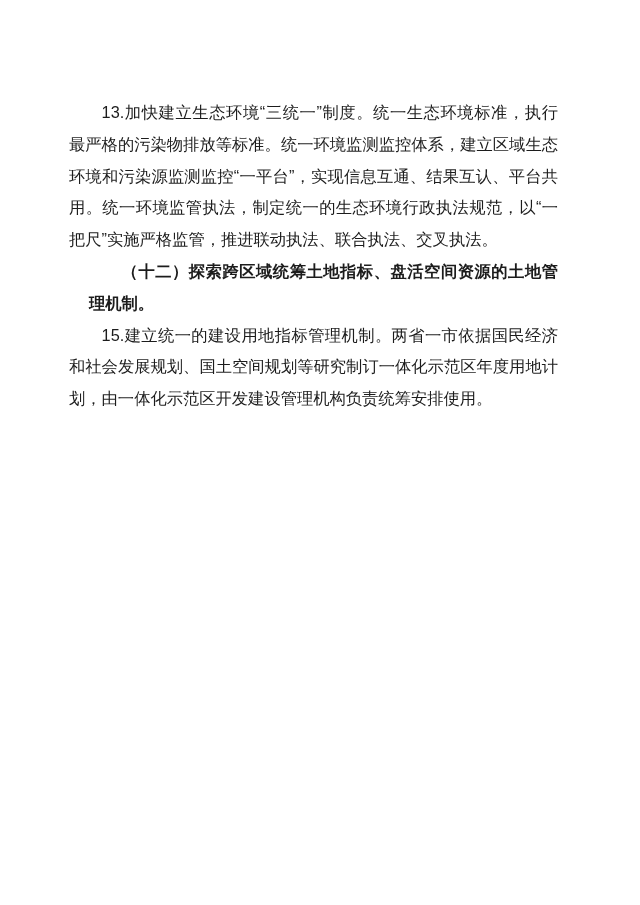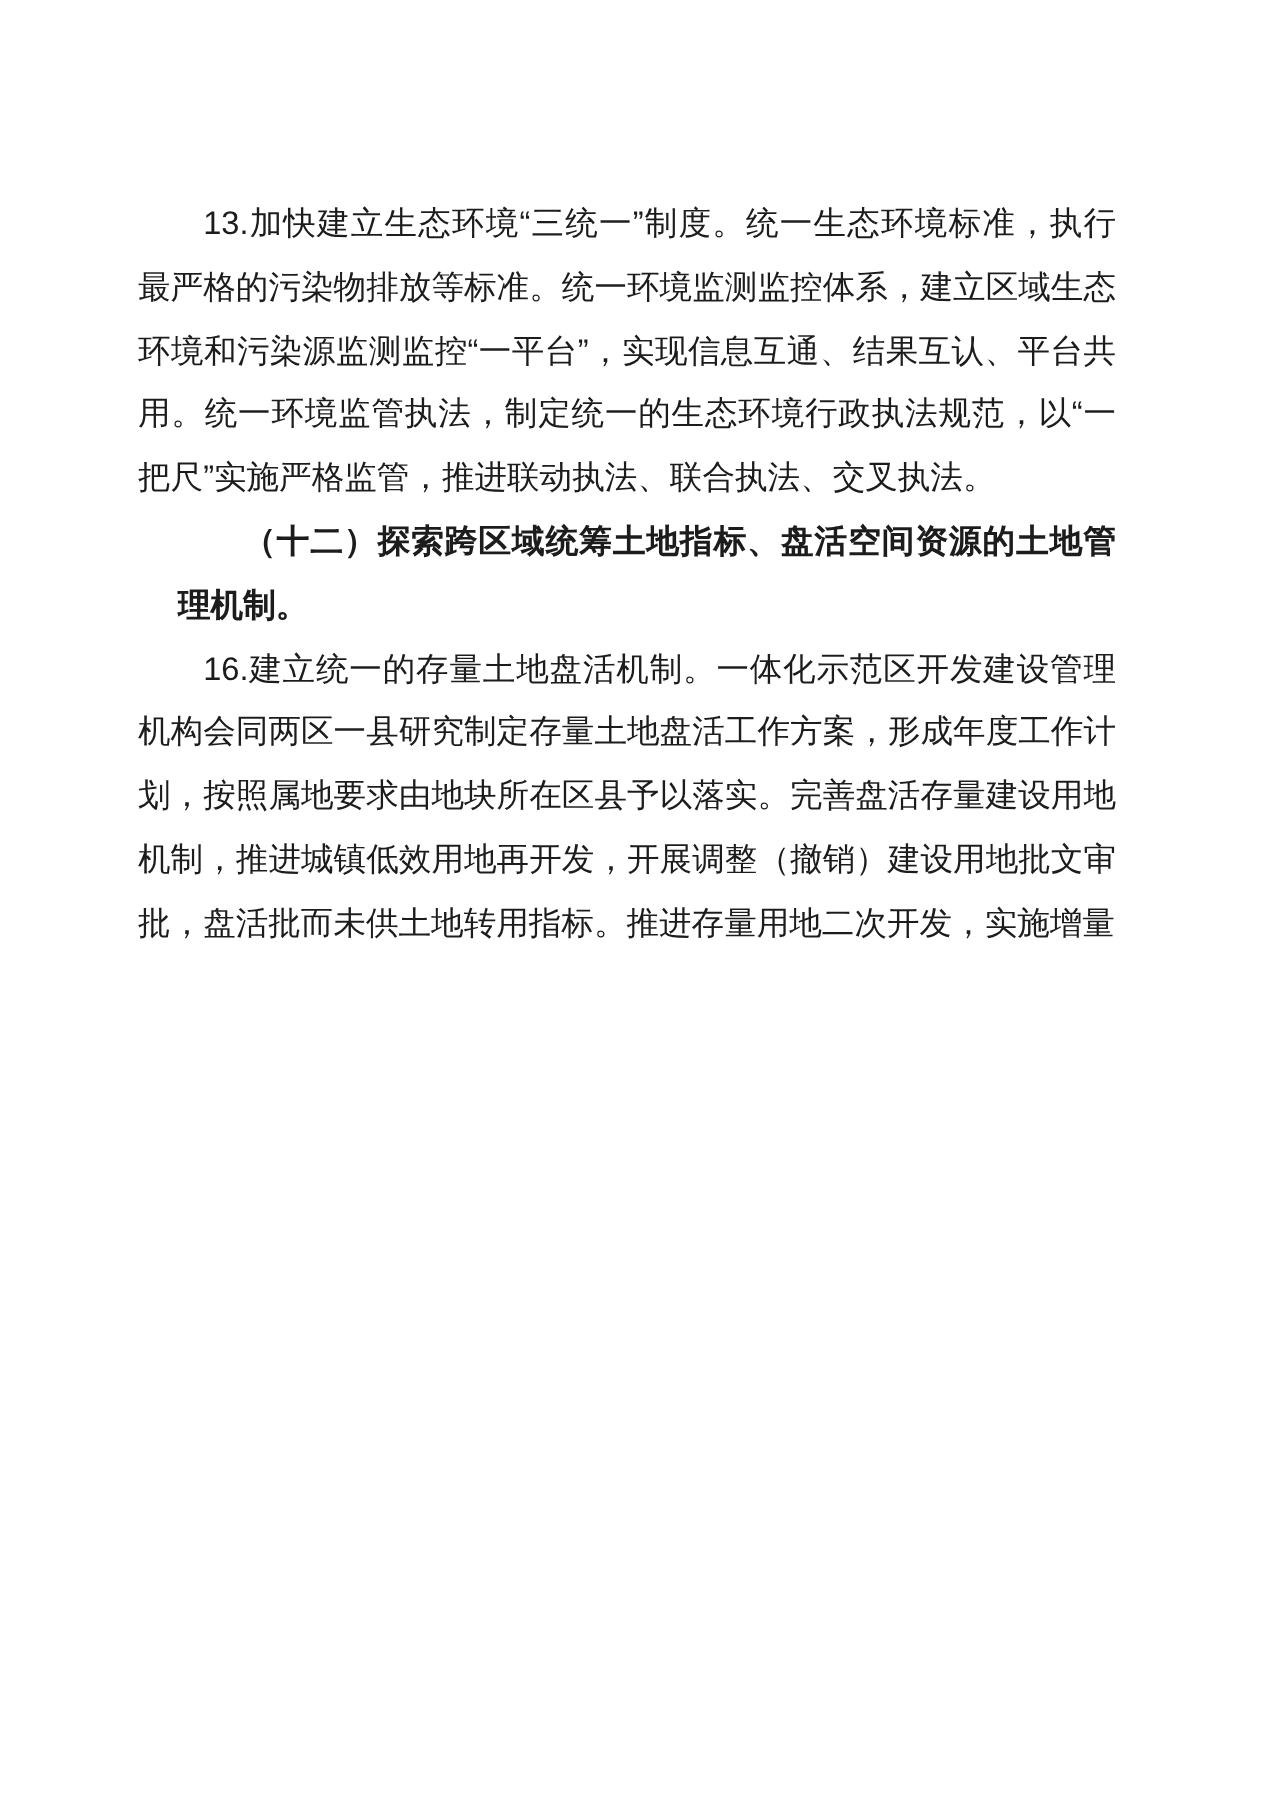--- a/index.html
+++ b/index.html
@@ -48,17 +48,17 @@
     white-space: nowrap;
   }
 </style>
 </head>
 <body>
 
 <div class="page">
   <div class="text-block">
     <p>13.加快建立生态环境“三统一”制度。统一生态环境标准，执行最严格的污染物排放等标准。统一环境监测监控体系，建立区域生态环境和污染源监测监控“一平台”，实现信息互通、结果互认、平台共用。统一环境监管执法，制定统一的生态环境行政执法规范，以“一把尺”实施严格监管，推进联动执法、联合执法、交叉执法。</p>
     <p class="heading">（十二）探索跨区域统筹土地指标、盘活空间资源的土地管理机制。</p>
-    <p>16.建立统一的存量土地盘活机制。一体化示范区开发建设管理机构会同两区一县研究制定存量土地盘活工作方案，形成年度工作计划，按照属地要求由地块所在区县予以落实。完善盘活存量建设用地机制，推进城镇低效用地再开发，开展调整（撤销）建设用地批文审批，盘活批而未供土地转用指标。推进存量用地二次开发，实施增量</p>
+    <p>15.建立统一的建设用地指标管理机制。两省一市依据国民经济和社会发展规划、国土空间规划等研究制订一体化示范区年度用地计划，由一体化示范区开发建设管理机构负责统筹安排使用。</p>
   </div>
 
   <div class="page-number">— 11 —</div>
 </div>
 
 </body></html>

